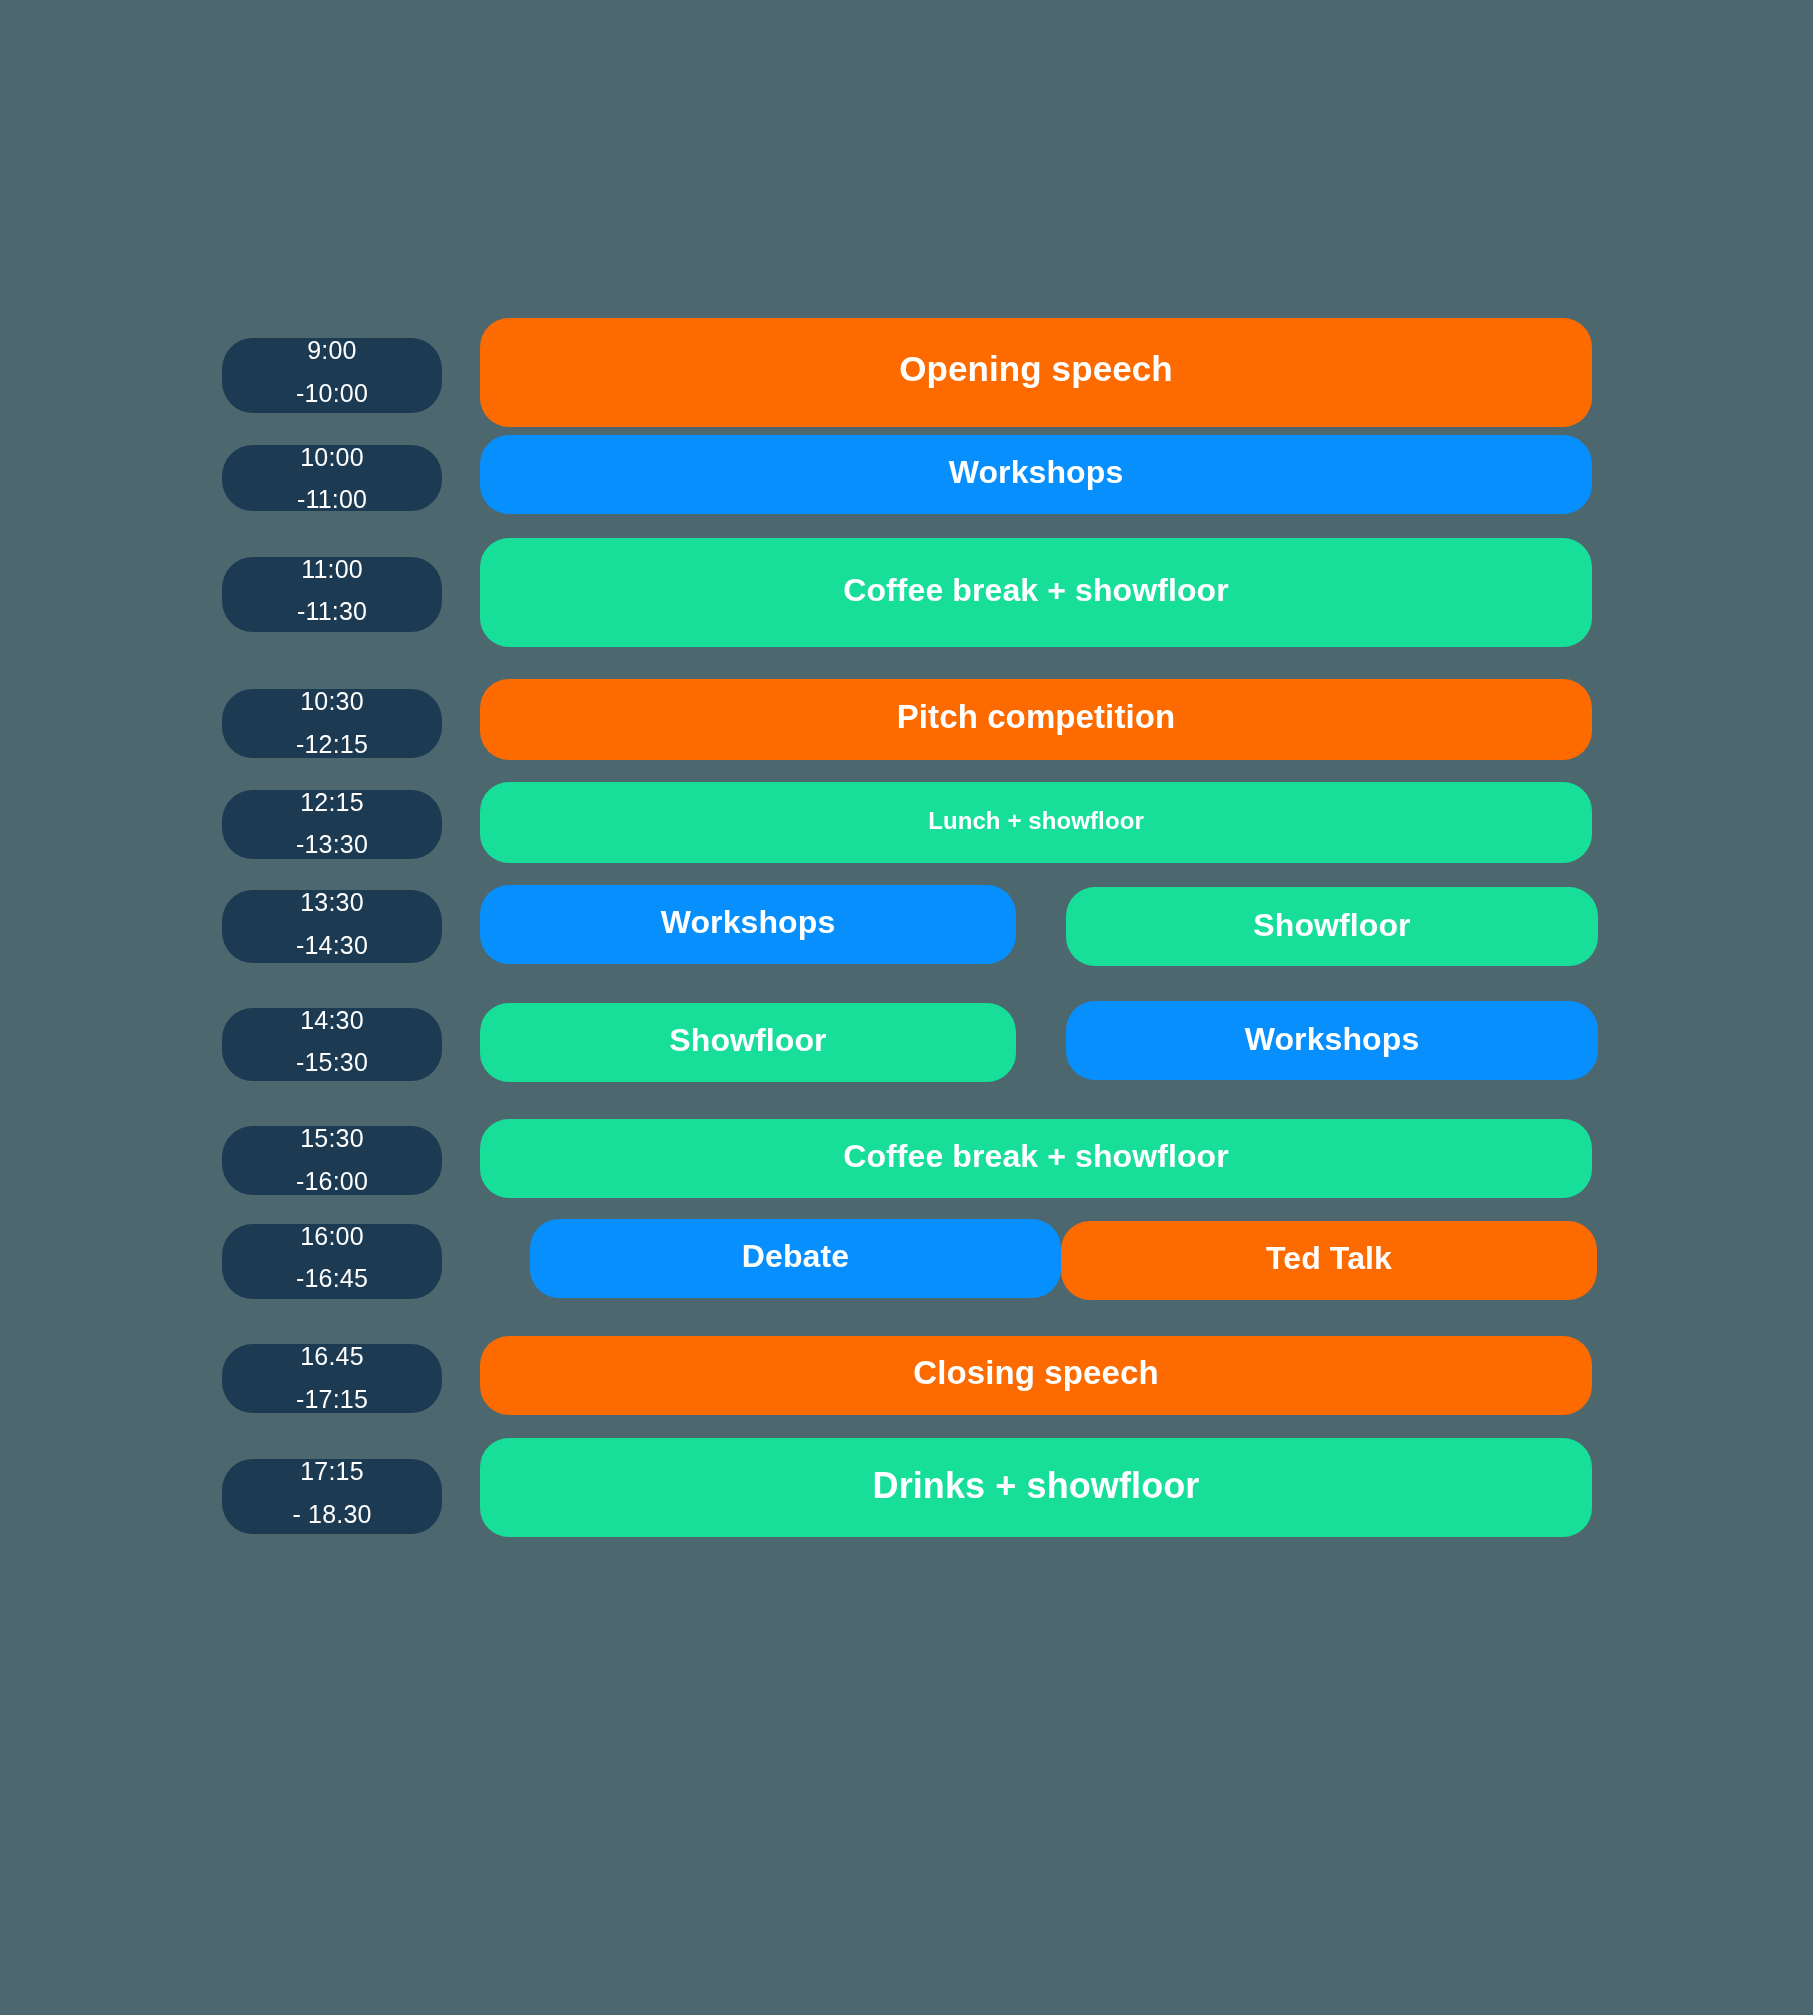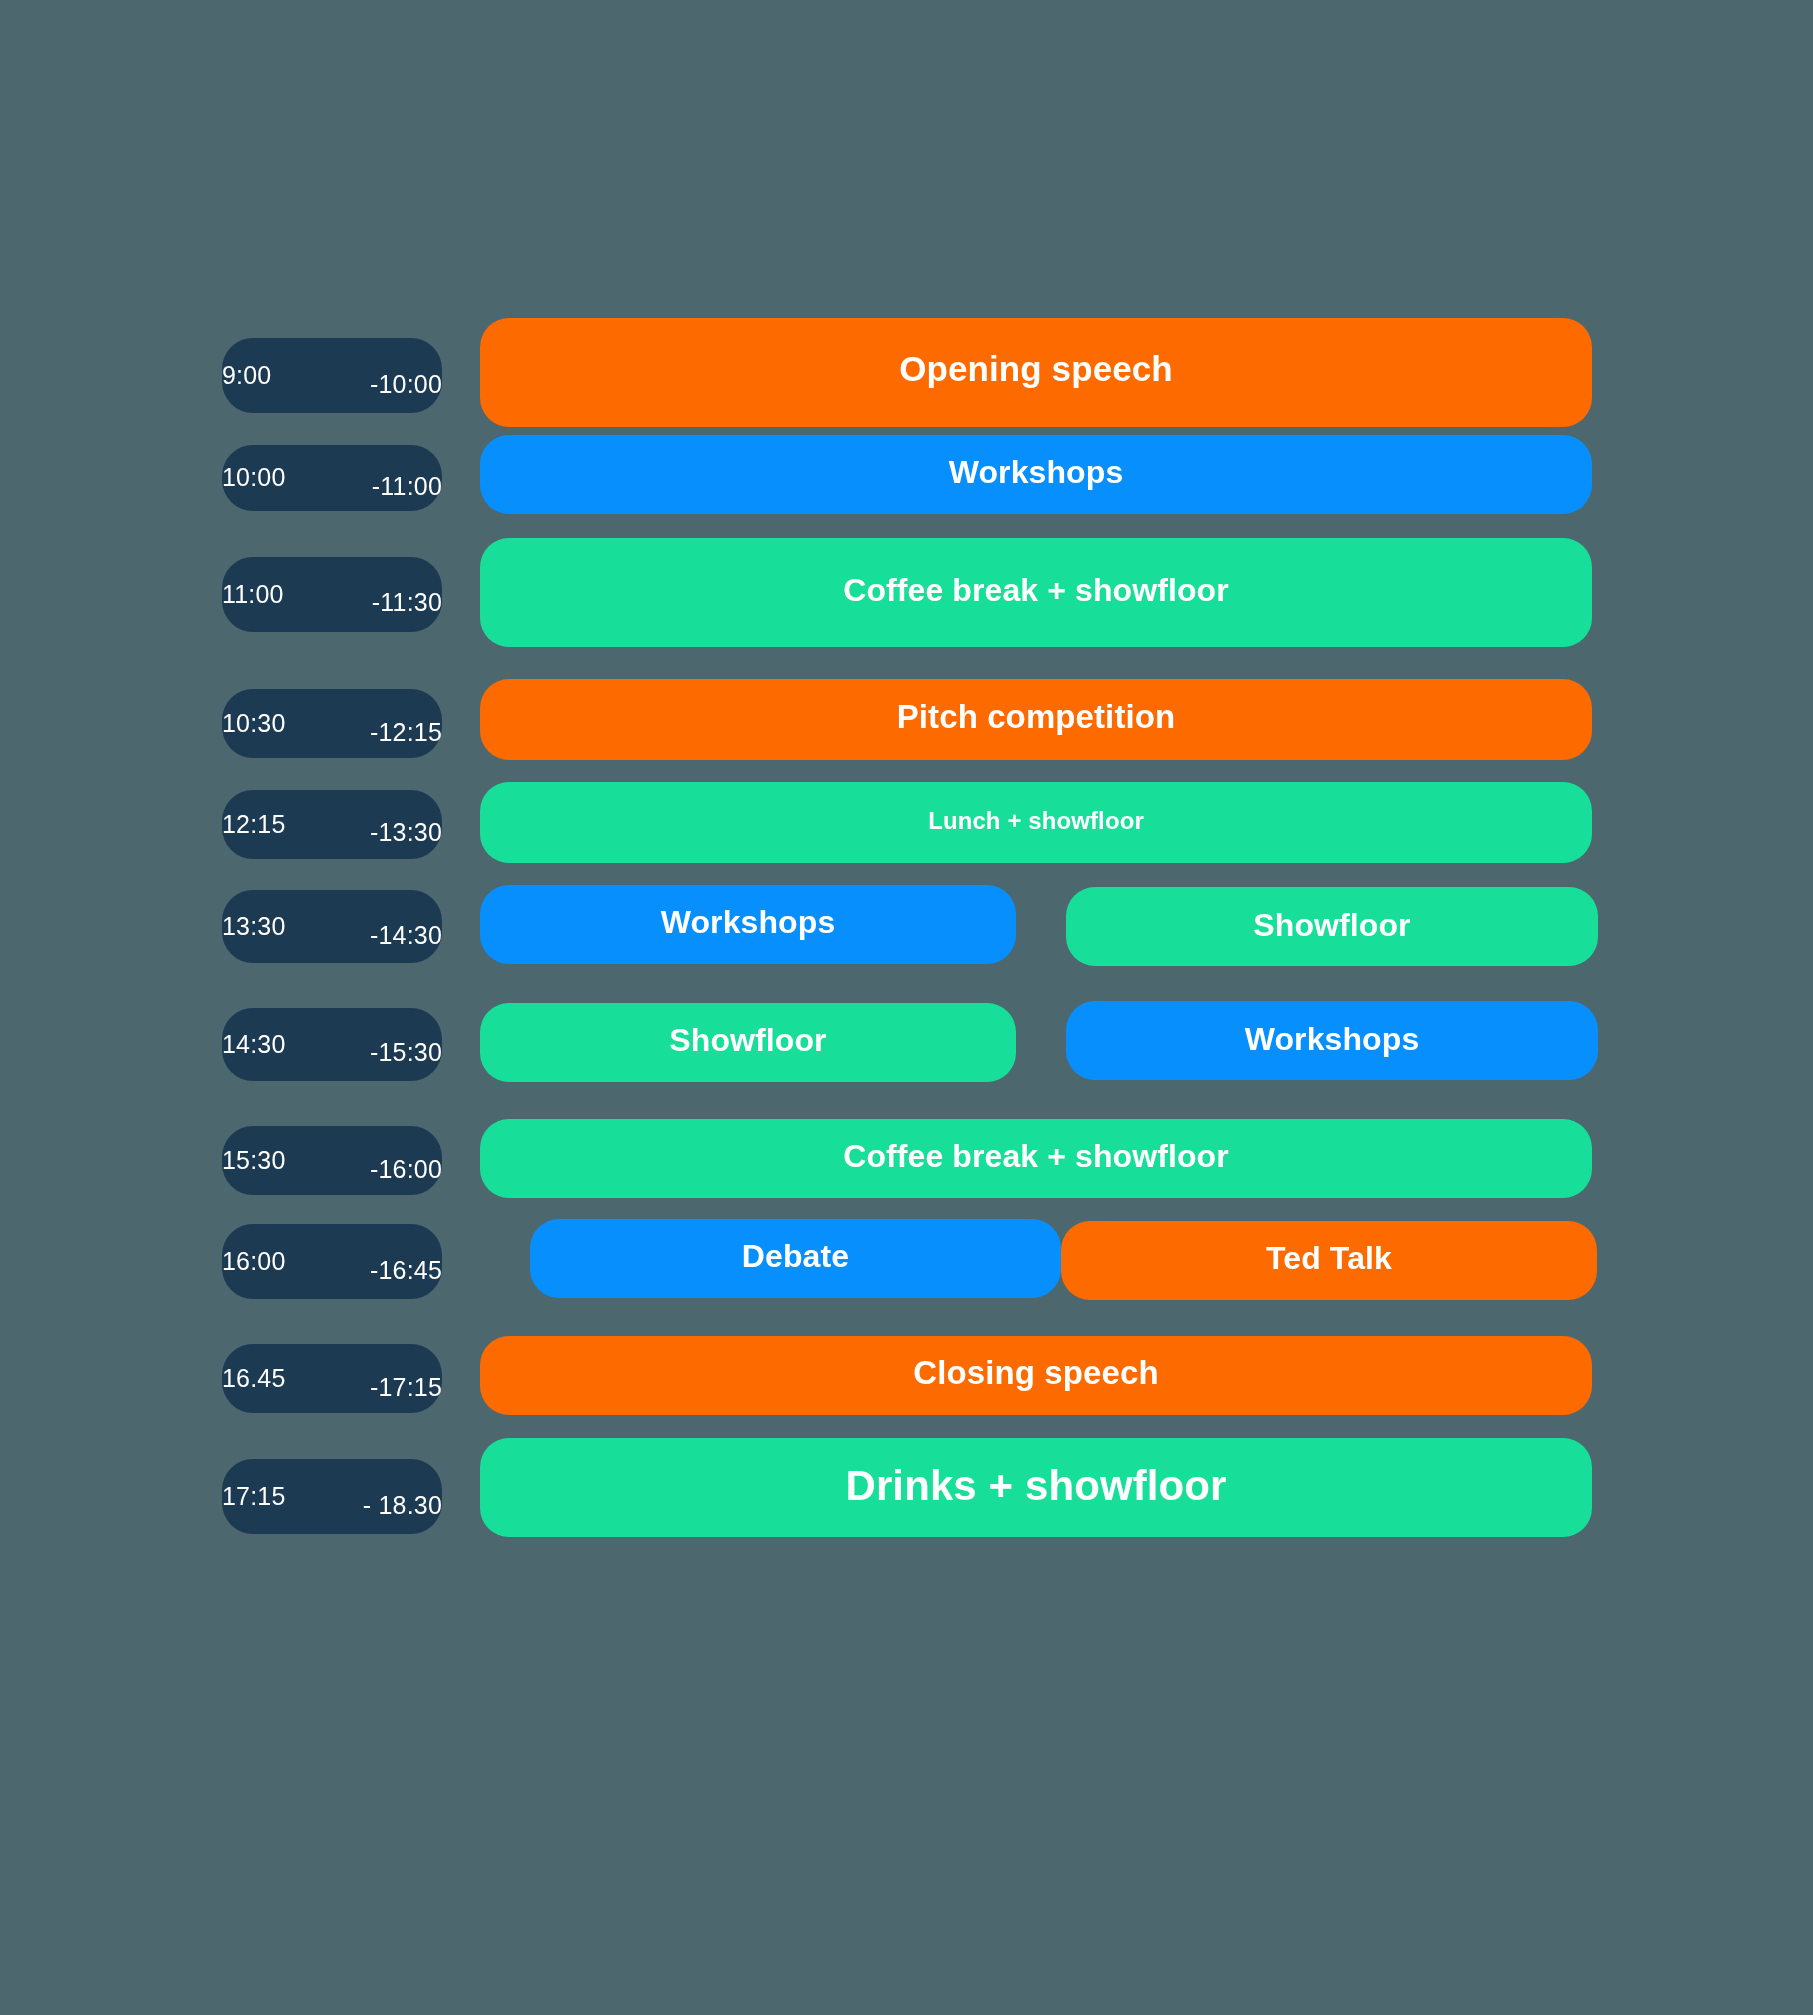--- a/index.html
+++ b/index.html
@@ -20,23 +20,23 @@
     align-items:center;
     width:100%;
   }
   .time-chip {
     flex:0 0 auto;
     width:220px;
     background:#1C3A52;
     border-radius:31px;
     color:#FFFFFF;
     display:flex;
-    flex-direction:row;
+    flex-direction:column;
     align-items:center;
-    justify-content:space-between;
+    justify-content:flex-start;
     text-align:center;
     letter-spacing:0.2px;
   }
   .time-chip .t-start { font-size:25px; font-weight:400; line-height:1.0; }
   .time-chip .t-end   { font-size:25px; font-weight:400; line-height:1.0; margin-top:17.7px; }
 
   .sessions {
     flex:1 1 auto;
     display:flex;
     align-items:flex-start;
@@ -184,18 +184,18 @@
         </div>
       </div>
     </div>
     <div class="row" style="position: absolute; left: 0px; top: 1120px; height: 99px;">
       <div class="time-chip" style="height: 75px; margin-top: 18px; background: rgb(28, 58, 82);">
         <span class="t-start">17:15</span>
         <span class="t-end">- 18.30</span>
       </div>
       <div class="sessions">
         <div class="bar c-green full" style="height: 99px; background: rgb(23, 223, 154);">
-          <span class="label" style="font-size: 42px; position: relative; top: -1.6px;">Drinks + showfloor</span>
+          <span class="label" style="font-size: 36px; position: relative; top: -1.6px;">Drinks + showfloor</span>
         </div>
       </div>
     </div>
   </div>
 
 
 </body></html>

